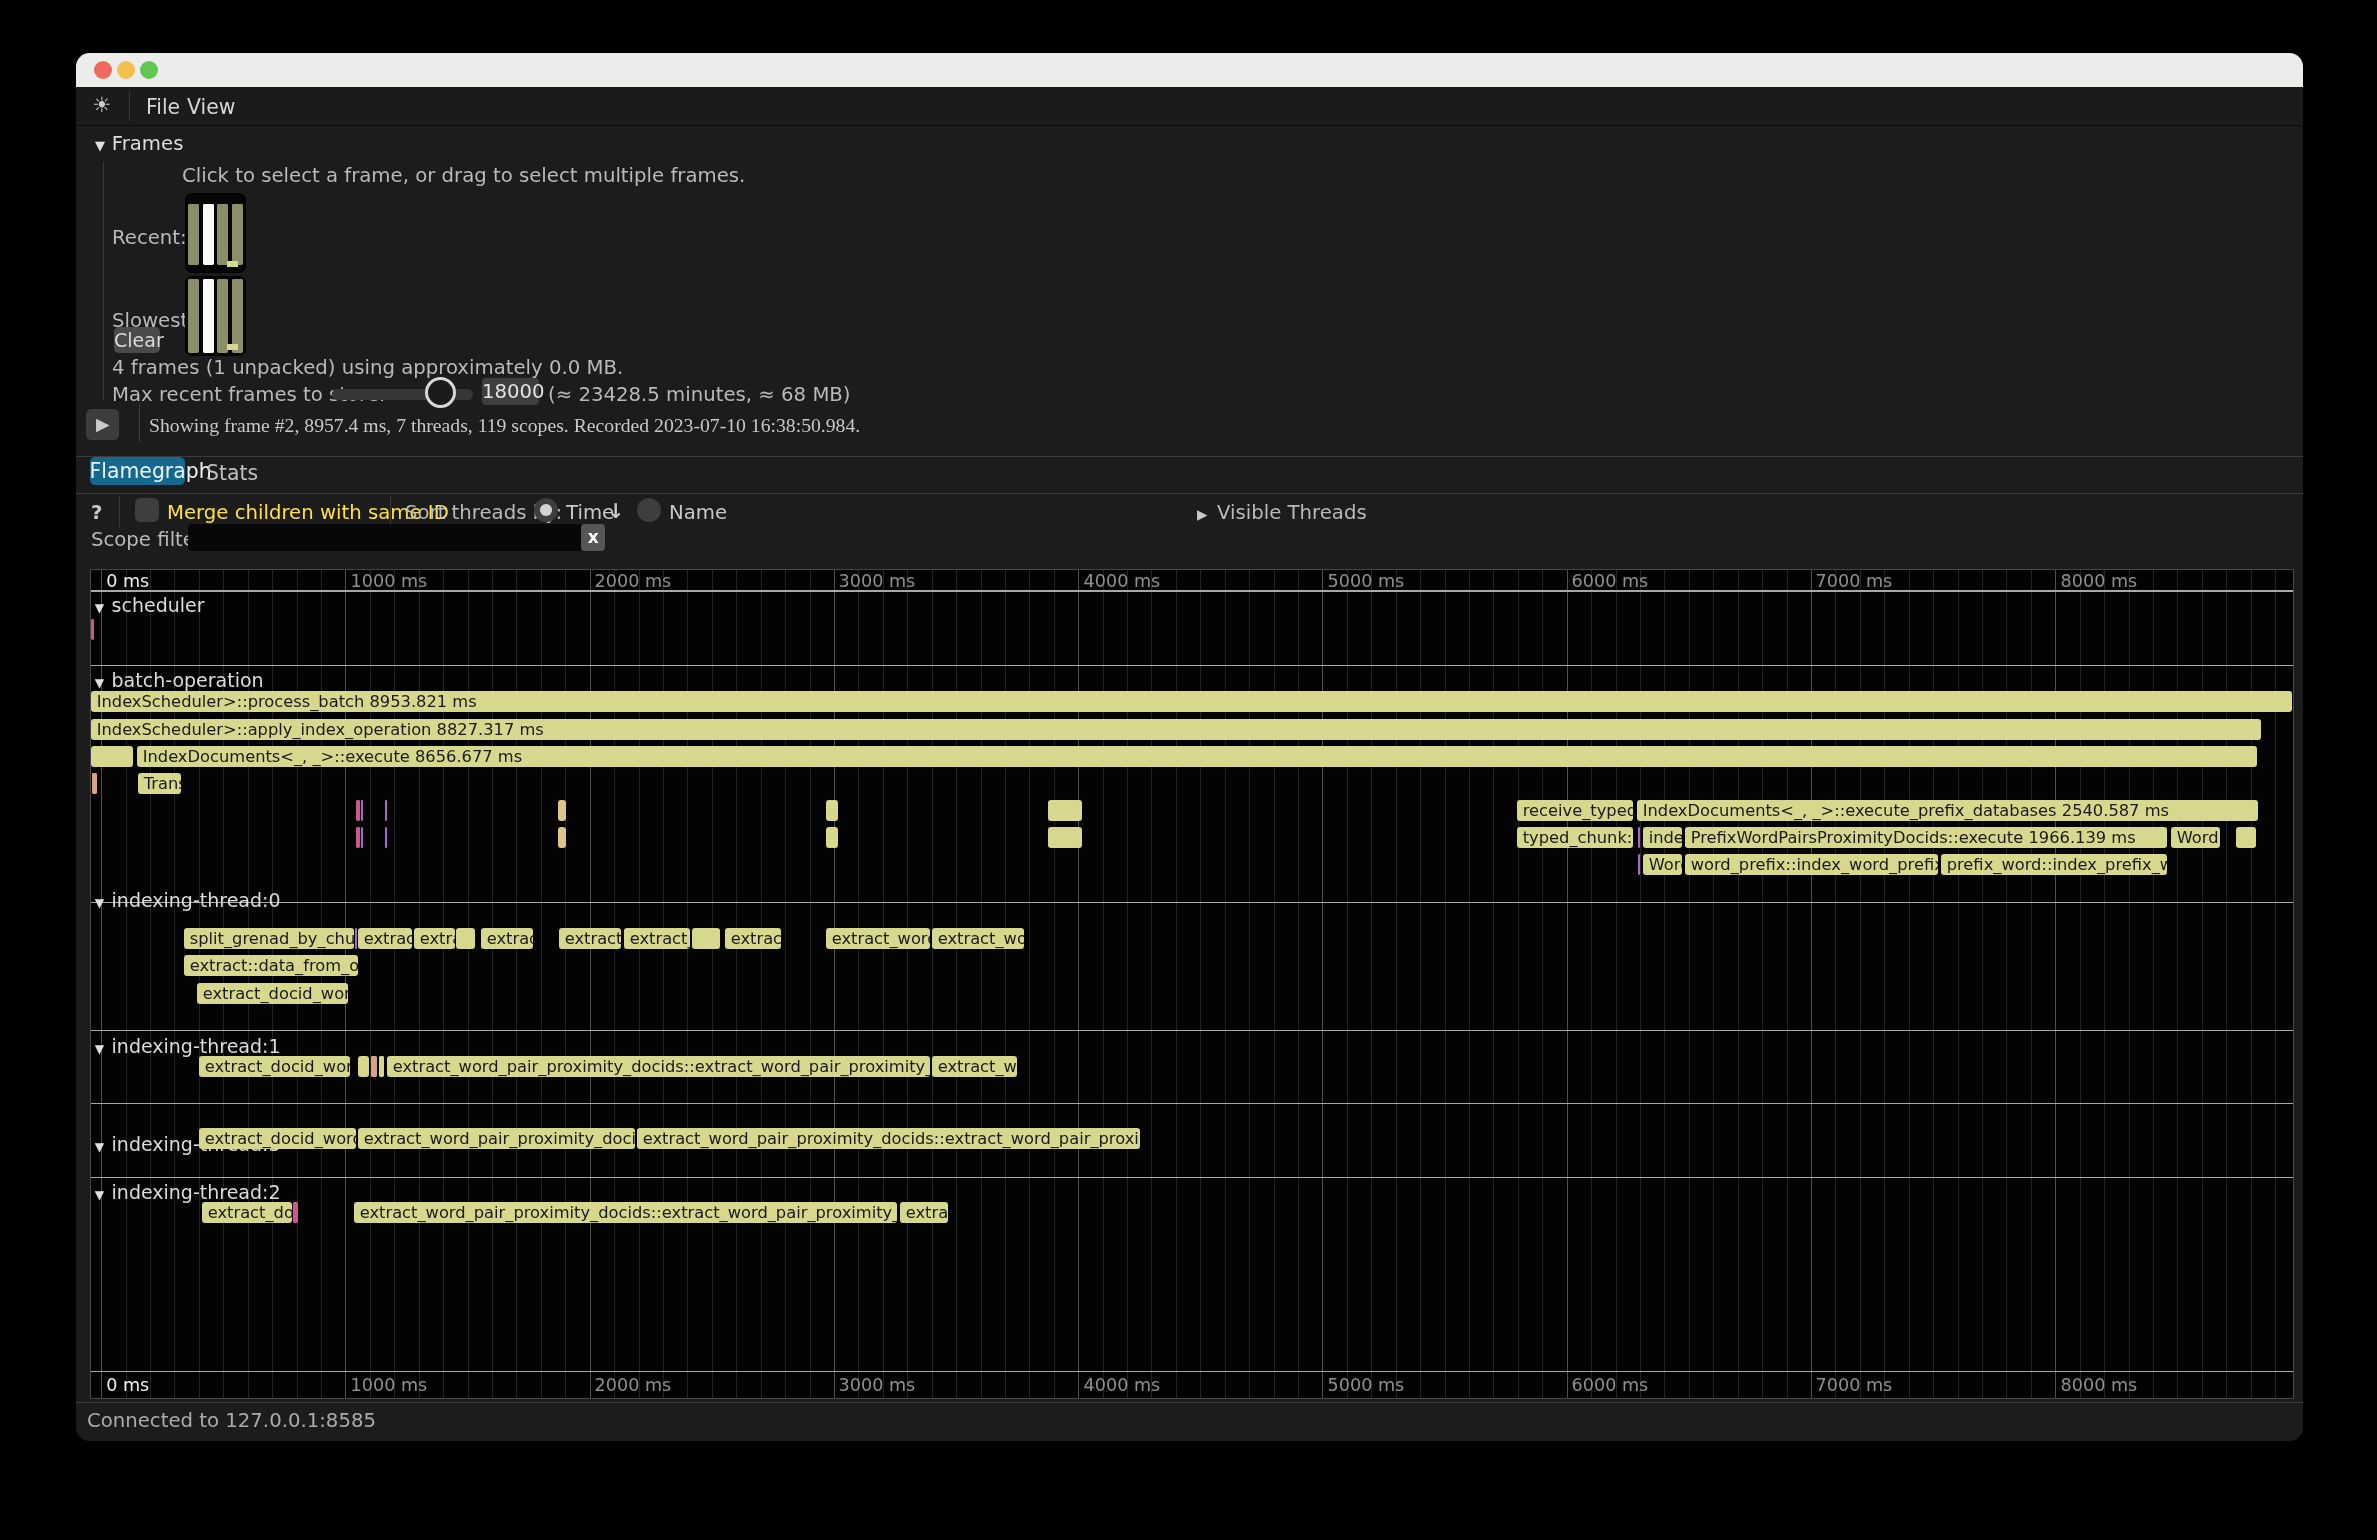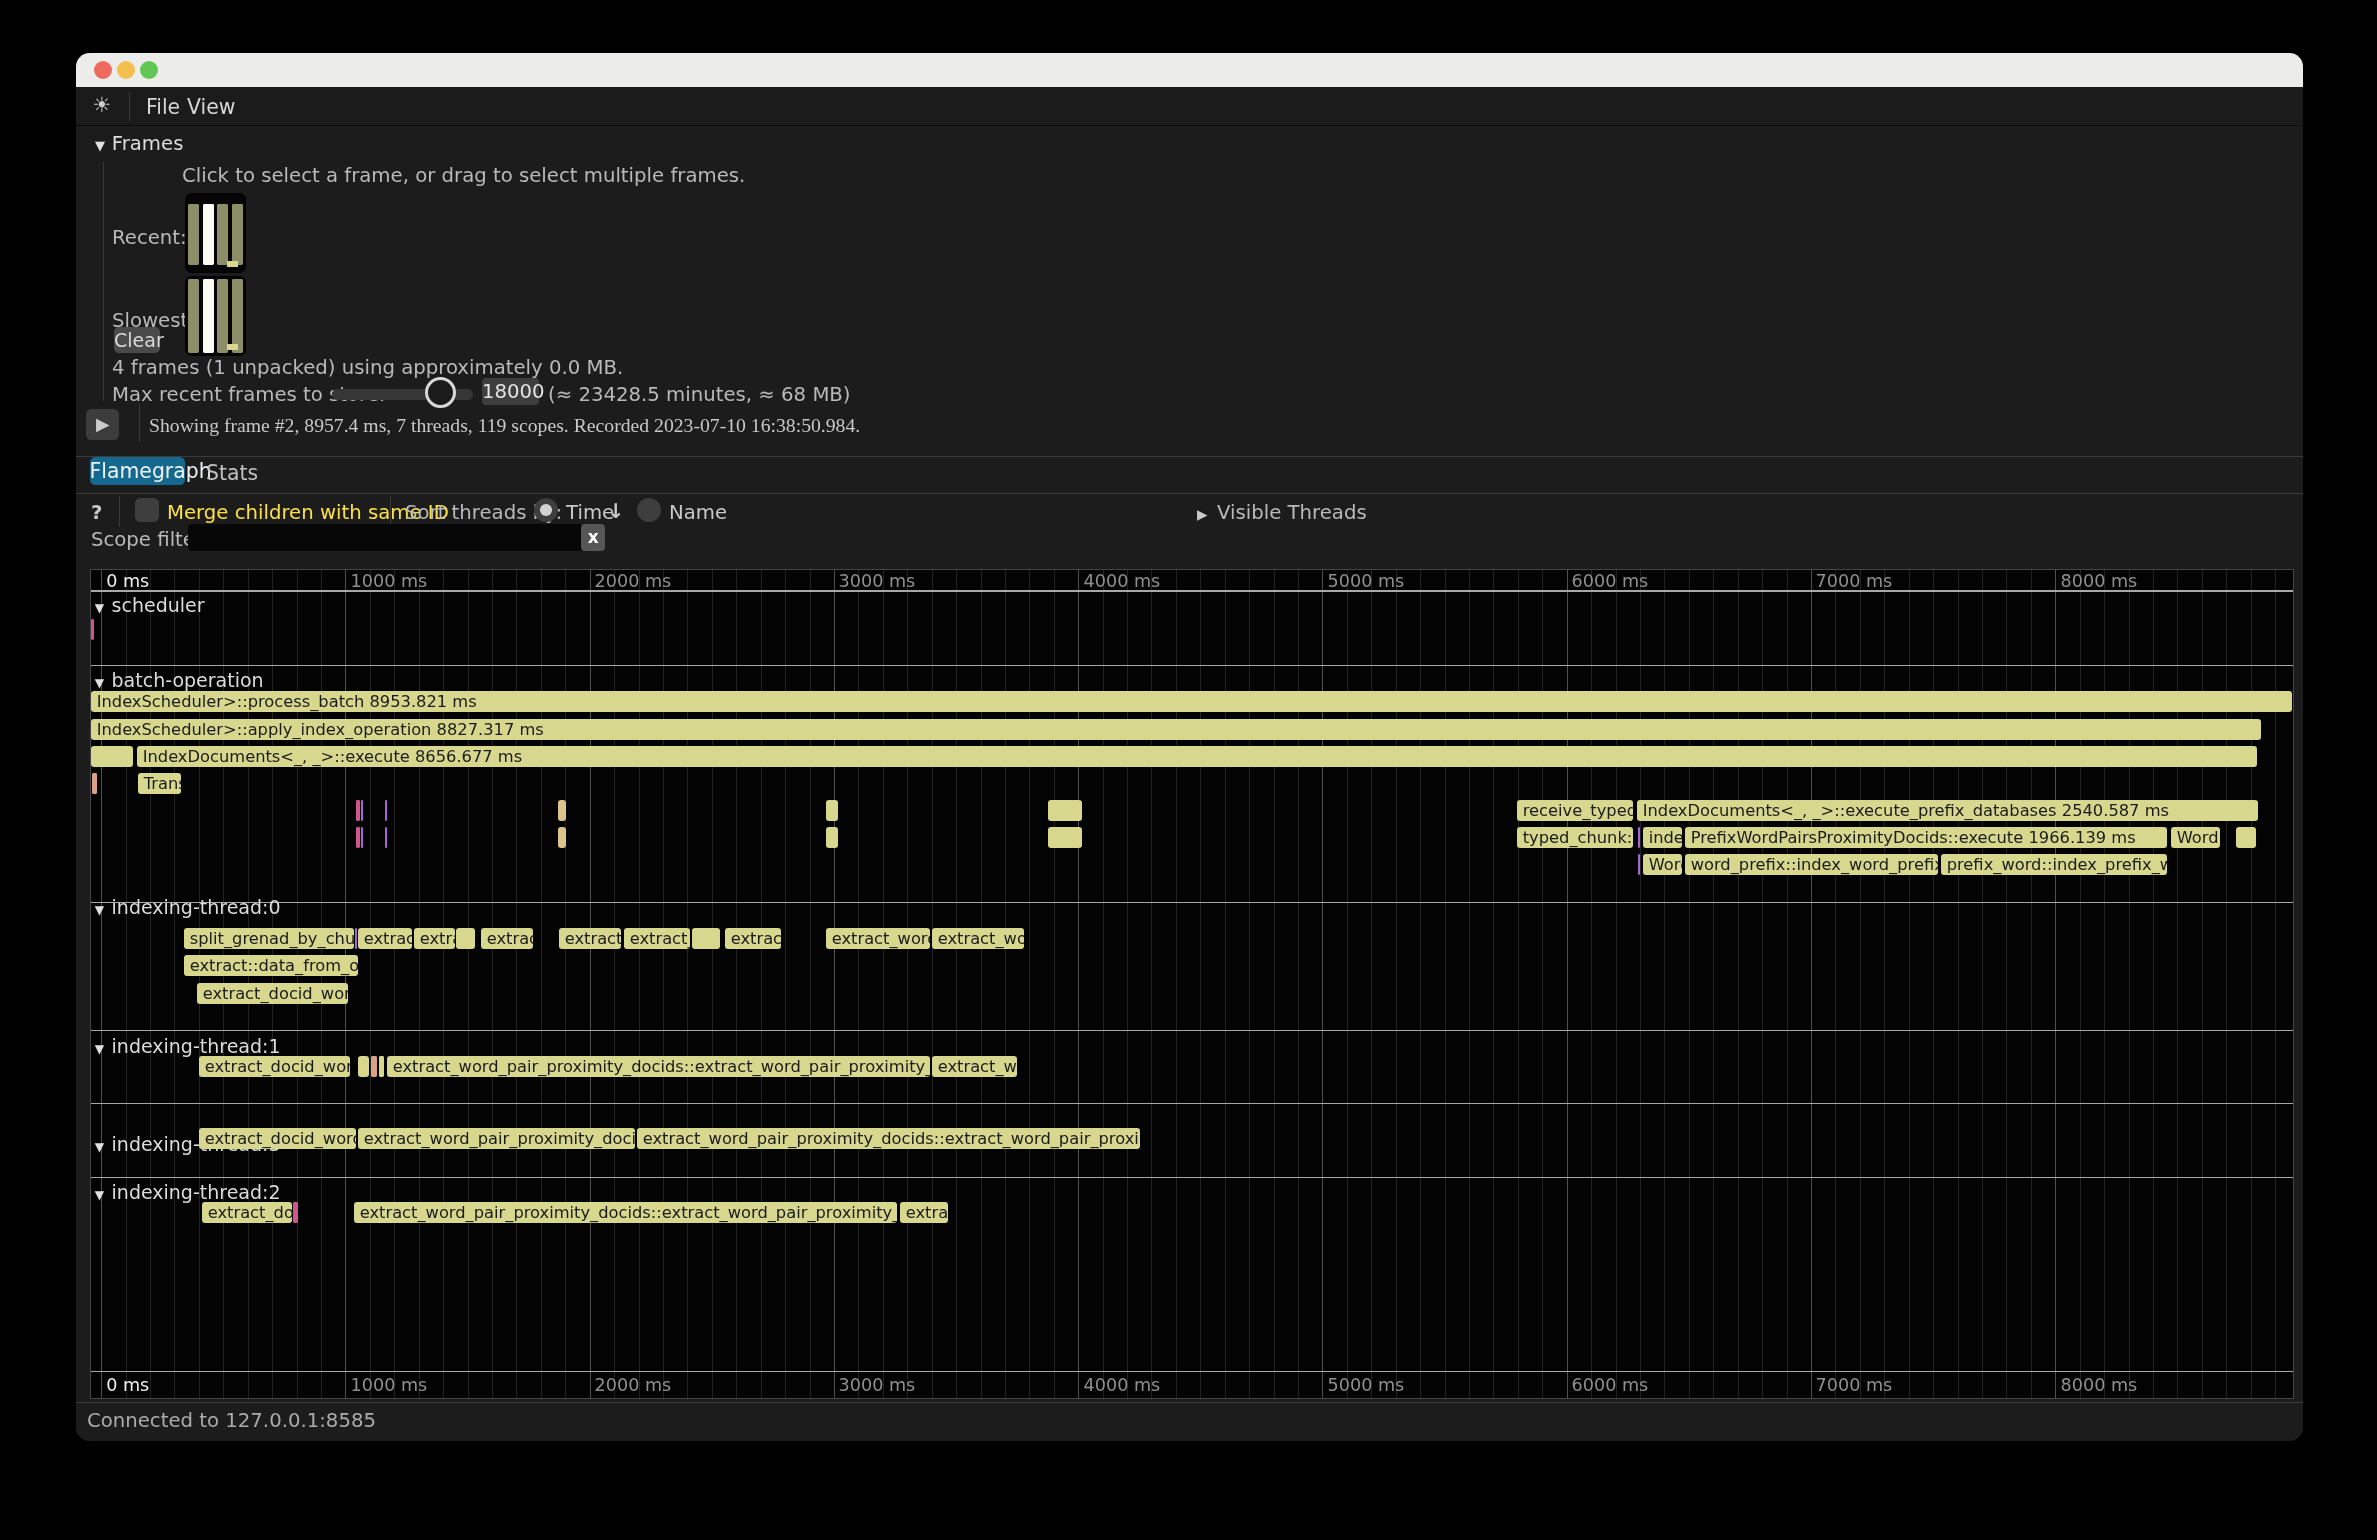--- a/index.html
+++ b/index.html
@@ -292,21 +292,21 @@
       <div class="bar sliver" style="left: 1547px; top: 257px; width: 2.7px; background: rgb(164, 104, 214);"></div>
       <div class="bar" title="index" style="left: 1552px; top: 257px; width: 39px; background: rgb(215, 216, 141);">index</div>
       <div class="bar" title="PrefixWordPairsProximityDocids::execute 1966.139 ms" style="left: 1594px; top: 257px; width: 482px; background: rgb(215, 216, 141);">PrefixWordPairsProximityDocids::execute 1966.139 ms</div>
       <div class="bar" title="WordPr" style="left: 2080px; top: 257px; width: 49px; background: rgb(215, 216, 141);">WordPr</div>
       <div class="bar" style="left: 2145px; top: 257px; width: 20.4px; background: rgb(215, 216, 141);"></div>
       <div class="bar sliver" style="left: 1547px; top: 284px; width: 2.7px; background: rgb(164, 104, 214);"></div>
       <div class="bar" title="Word" style="left: 1552px; top: 284px; width: 39px; background: rgb(215, 216, 141);">Word</div>
       <div class="bar" title="word_prefix::index_word_prefix_" style="left: 1594px; top: 284px; width: 253px; background: rgb(215, 216, 141);">word_prefix::index_word_prefix_</div>
       <div class="bar" title="prefix_word::index_prefix_wo" style="left: 1850px; top: 284px; width: 226px; background: rgb(215, 216, 141);">prefix_word::index_prefix_wo</div>
       <div class="hline" style="top: 332px;"></div>
-      <div class="thread-header" style="top: 326px;"><span class="tri">▼</span><span>indexing-thread:0</span></div>
+      <div class="thread-header" style="top: 319px;"><span class="tri">▼</span><span>indexing-thread:0</span></div>
       <div class="bar" title="split_grenad_by_chun" style="left: 93px; top: 358px; width: 170px; background: rgb(215, 216, 141);">split_grenad_by_chun</div>
       <div class="bar sliver" style="left: 264px; top: 358px; width: 2.7px; background: rgb(164, 104, 214);"></div>
       <div class="bar" title="extract" style="left: 267px; top: 358px; width: 54px; background: rgb(215, 216, 141);">extract</div>
       <div class="bar" title="extra" style="left: 323px; top: 358px; width: 41px; background: rgb(215, 216, 141);">extra</div>
       <div class="bar" style="left: 365px; top: 358px; width: 19.7px; background: rgb(215, 216, 141);"></div>
       <div class="bar" title="extrac" style="left: 390px; top: 358px; width: 52px; background: rgb(215, 216, 141);">extrac</div>
       <div class="bar" title="extract_" style="left: 468px; top: 358px; width: 62px; background: rgb(215, 216, 141);">extract_</div>
       <div class="bar" title="extract_" style="left: 533px; top: 358px; width: 66px; background: rgb(215, 216, 141);">extract_</div>
       <div class="bar" style="left: 601px; top: 358px; width: 28.5px; background: rgb(215, 216, 141);"></div>
       <div class="bar" title="extract" style="left: 634px; top: 358px; width: 56px; background: rgb(215, 216, 141);">extract</div>

